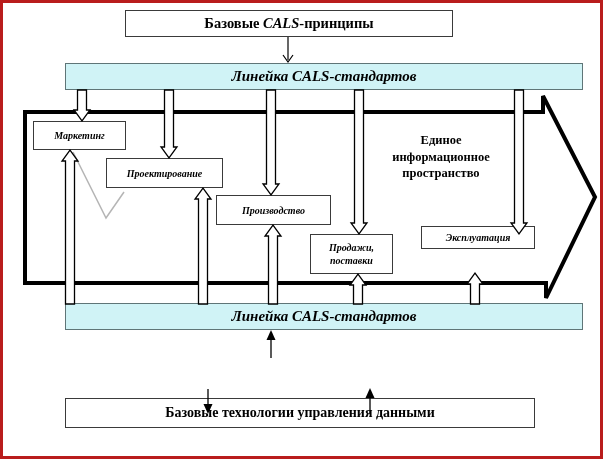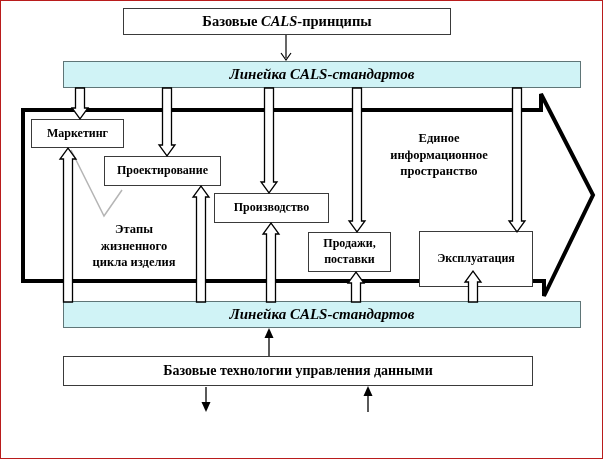--- a/index.html
+++ b/index.html
@@ -1,53 +1,53 @@
 <!DOCTYPE html>
 <html><head>
 <meta charset="utf-8">
 <style>
   html,body { margin:0; padding:0; background:#ffffff; }
   .canvas {
     position:relative; width:603px; height:459px; background:#ffffff;
-    border:1px solid #b91c1c; box-sizing:border-box;
+    border:3px solid #b91c1c; box-sizing:border-box;
     font-family:"Liberation Serif","DejaVu Serif",serif; color:#000;
     overflow:hidden;
   }
   .abs { position:absolute; box-sizing:border-box; }
   .box {
     background:#ffffff; border:1px solid #3a3a3a;
     display:flex; align-items:center; justify-content:center; text-align:center;
   }
   .title-box { left:122px; top:7px; width:328px; height:27px;
     font-weight:bold; font-size:14.5px; z-index:2; }
   .title-box .it { font-style:italic; }
   .bar {
     left:62px; width:518px; height:27px; border:1px solid #5f7577;
     display:flex; align-items:center; justify-content:center;
     font-weight:bold; font-style:italic; font-size:15px; z-index:2;
   }
   .bar-top { top:60px; }
   .bar-bottom { top:300px; }
   .stage {
-    font-weight:bold; font-size:12px; line-height:1.3;
+    font-weight:bold; font-style:italic; font-size:10px; line-height:1.3;
     white-space:pre-line; z-index:2;
   }
   .stage-marketing   { left:30px;  top:118px; width:93px;  height:29px; }
   .stage-design      { left:103px; top:155px; width:117px; height:30px; }
   .stage-production  { left:213px; top:192px; width:115px; height:30px; }
   .stage-sales       { left:307px; top:231px; width:83px;  height:40px; }
-  .stage-operation   { left:418px; top:230px; width:114px; height:56px; }
+  .stage-operation   { left:418px; top:223px; width:114px; height:23px; }
   .caption {
     text-align:center; font-weight:bold; font-size:12.5px; line-height:1.32;
     white-space:pre-line; z-index:2;
   }
   .caption-space  { left:352px; top:129px; width:172px;font-family:Liberation Serif, serif; }
   .caption-stages { left:58px;  top:220px; width:150px; }
   .tech {
-    left:62px; width:470px; height:30px; font-weight:bold; font-size:14px; z-index:2;
+    left:62px; width:470px; height:30px; font-weight:bold; font-size:14px; z-index:2;margin-top:40px;
   }
   .tech-data { top:355px; }
   .tech-proc { top:412px; }
   svg.bg { position:absolute; left:0; top:0; z-index:1; }
   svg.fg { position:absolute; left:0; top:0; z-index:3; pointer-events:none; }
 </style>
 </head>
 <body>
 
 <div class="canvas">
@@ -87,23 +87,20 @@
   <div class="abs box stage stage-production">
     <span>Производство</span>
   </div>
   <div class="abs box stage stage-operation">
     <span>Эксплуатация</span>
   </div>
 
   <div class="abs caption caption-space">Единое
 информационное
 пространство</div>
-  <div class="abs caption caption-stages">Этапы
-жизненного
-цикла изделия</div>
 
   <div class="abs box tech tech-data">
     <span>Базовые технологии управления данными</span>
   </div>
 
   <svg class="fg" width="603" height="459" viewBox="0 0 603 459">
 
     <g>
       <line x1="285" y1="34" x2="285" y2="57" stroke="#000" stroke-width="1.2"></line>
       <polyline points="280,52 285,59 290,52" fill="none" stroke="#000" stroke-width="1.2"></polyline>

